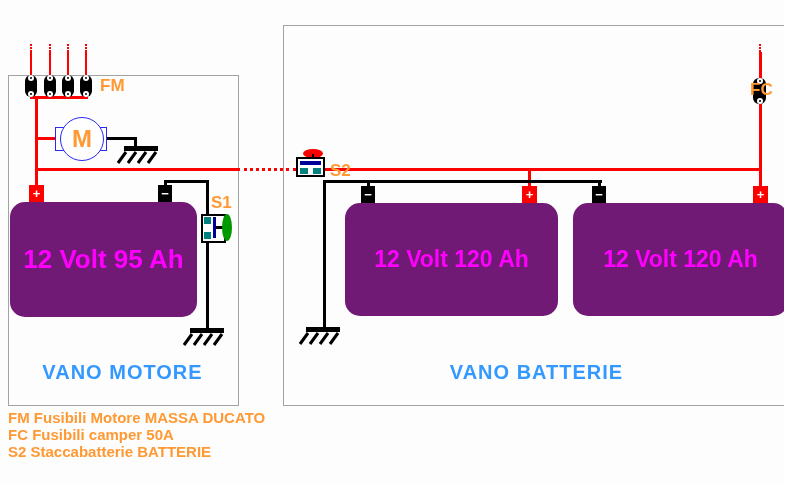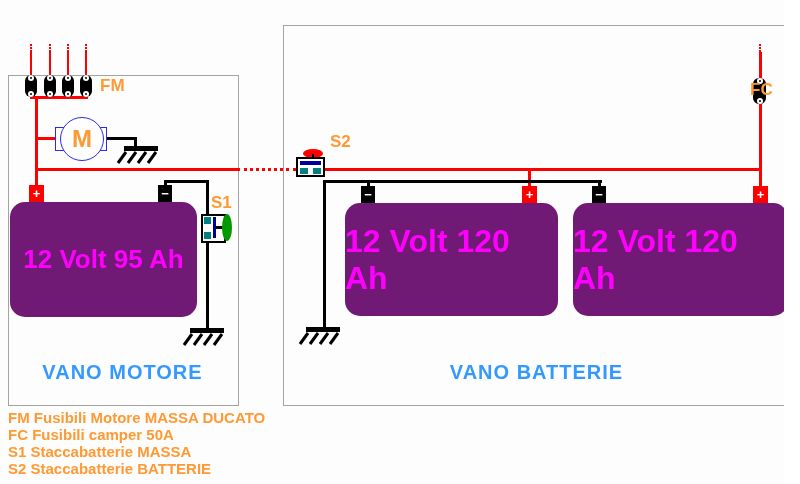--- a/index.html
+++ b/index.html
@@ -20,21 +20,21 @@
   .fuse i{position:absolute;left:3px;width:6px;height:6px;background:#fff;border-radius:50%;}
   .fuse i.t{top:0;} .fuse i.b{bottom:0;}
   .fuse i:after{content:"";position:absolute;left:2px;top:2px;width:2px;height:2px;background:#000;border-radius:50%;}
   
   .bracket{position:absolute;width:8px;height:22px;border:1px solid #2a2aee;background:#fff;}
   .motor{position:absolute;width:42px;height:42px;border:1px solid #2a2aee;border-radius:50%;
          background:#fff;color:#ff9933;font-weight:bold;font-size:24px;line-height:42px;text-align:center;}
   
   .battery{position:absolute;background:#701a75;border-radius:15px;color:#ff00ff;
            font-weight:bold;display:flex;align-items:center;justify-content:center;}
-  .battery.small{font-size:26px;} .battery.big{font-size:32px;}
+  .battery.small{font-size:26px;} .battery.big{font-size:23px;}
   .terminal{position:absolute;color:#fff;font-weight:bold;font-size:13px;line-height:16px;text-align:center;}
   .terminal.pos{background:#f00;} .terminal.neg{background:#000;}
   
   .s1 .sbox{position:absolute;left:0;top:1px;width:25px;height:29px;border:2px solid #000;background:#fff;box-sizing:border-box;}
   .s1 .teal{position:absolute;width:7px;height:7px;background:#008080;}
   .s1 .navy{position:absolute;width:3px;height:21px;background:#000099;}
   .s1 .tick{position:absolute;width:8px;height:3px;background:#000;}
   .s1 .grn{position:absolute;width:10px;height:27px;background:#009900;border-radius:50%;}
   .s2 .knob{position:absolute;width:20px;height:9px;background:#f00;border-radius:50%;}
   .s2 .stem{position:absolute;width:2px;height:9px;background:#000;}
@@ -155,25 +155,24 @@
   <div class="complabel" style="left:211px;top:193px;">S1</div>
 
   <div class="s2 abs" style="left:295px;top:143px;width:36px;height:36px;">
     <div class="knob" style="left:8px;top:6px;"></div>
     <div class="stem" style="left:17px;top:11px;"></div>
     <div class="sbox" style="left:1px;top:14px;"></div>
     <div class="navy" style="left:5px;top:18px;"></div>
     <div class="teal" style="left:5px;top:25px;"></div>
     <div class="teal" style="left:18px;top:25px;"></div>
   </div>
-  <div class="complabel" style="left:330px;top:132px;">S2</div>
+  <div class="complabel" style="left:330px;top:161px;">S2</div>
 
   <div class="caption" style="left:8px;top:361px;width:229px;">VANO MOTORE</div>
   <div class="caption" style="left:283px;top:361px;width:507px;">VANO BATTERIE</div>
 
   <div class="legend">
     <div>FM Fusibili Motore MASSA DUCATO</div>
     <div>FC Fusibili camper 50A</div>
-    <div>S1 Staccabatterie MASSA</div>
     <div>S2 Staccabatterie BATTERIE</div>
   </div>
 
 </div>
 
 </body></html>

